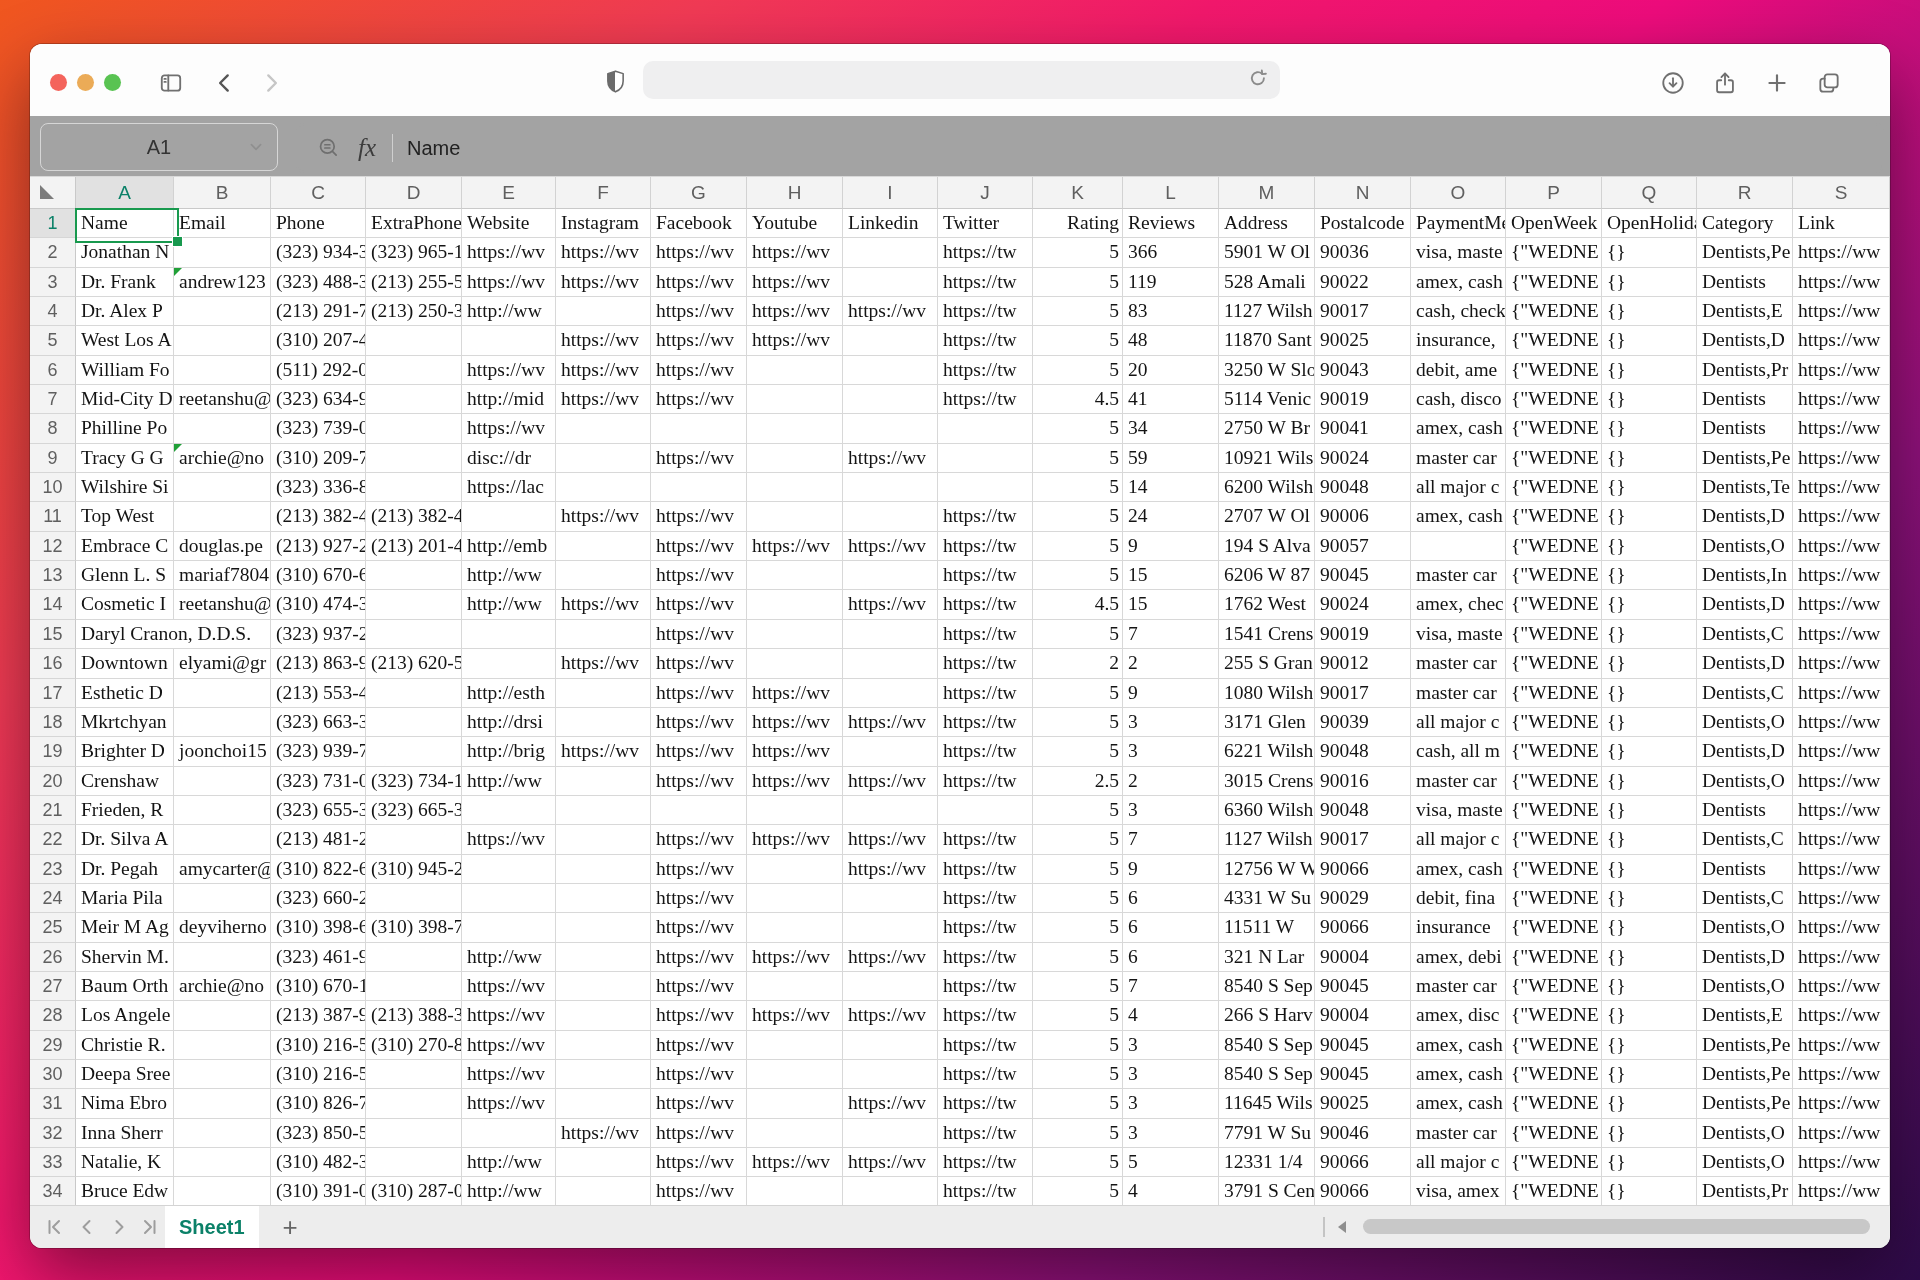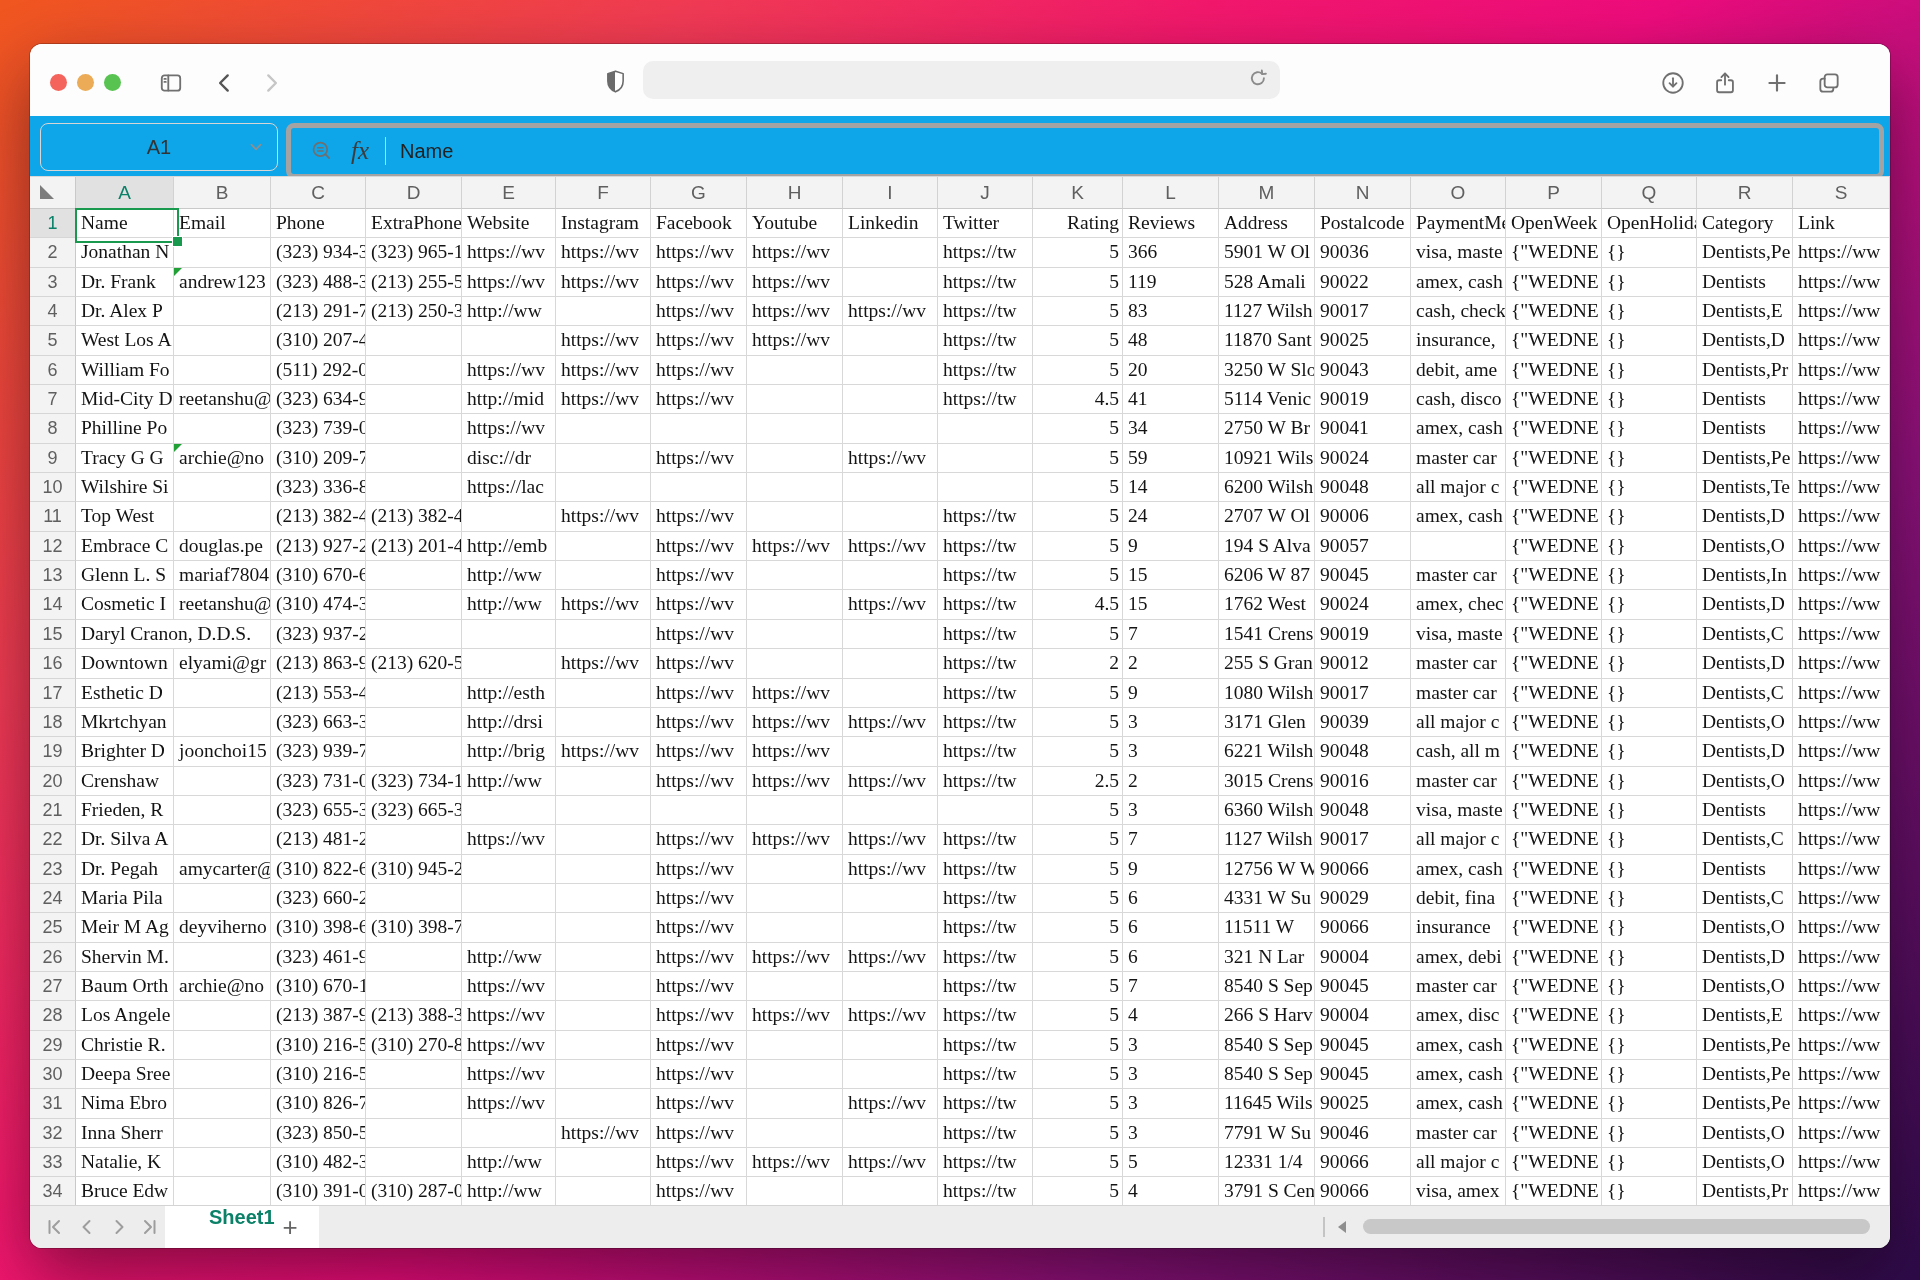--- a/index.html
+++ b/index.html
@@ -12,25 +12,25 @@
   
   .toolbar{position:absolute;left:0;top:0;right:0;height:72px;background:#fdfdfd;border-bottom:1px solid #d9d9d9;}
   .tl{position:absolute;top:30px;width:17px;height:17px;border-radius:50%;}
   .tl.red{left:20px;background:#f4645c;}
   .tl.yel{left:47px;background:#ebab57;}
   .tl.grn{left:74px;background:#59c352;}
   .tbicon{position:absolute;top:26px;width:26px;height:26px;}
   .tbicon svg{stroke:#707070;fill:none;stroke-width:1.7;stroke-linecap:round;stroke-linejoin:round;}
   .addr{position:absolute;left:613px;top:17px;width:637px;height:38px;background:#efeff0;border-radius:10px;}
   
-  .chrome{position:absolute;left:0;top:72px;right:0;height:60px;background:#0ea5e9;}
+  .chrome{position:absolute;left:0;top:72px;right:0;height:60px;background:#a3a3a3;}
   .namebox{position:absolute;left:10px;top:7px;width:236px;height:46px;border:1px solid #d6d6d6;border-radius:8px;
            display:flex;align-items:center;justify-content:center;font-size:20px;color:#333;}
   .namebox .chev{position:absolute;right:10px;top:12px;}
-  .fbar{position:absolute;left:256px;top:7px;right:6px;height:46px;border:5px solid #a3a3a3;border-radius:8px;
+  .fbar{position:absolute;left:266px;top:7px;right:6px;height:46px;border:2px solid #a3a3a3;border-radius:8px;
         display:flex;align-items:center;}
   .fbar .mag{margin-left:18px;width:26px;height:26px;}
   .fbar svg{stroke:#6f6f6f;fill:none;stroke-width:1.6;stroke-linecap:round;}
   .fx{margin-left:16px;font-family:"Liberation Serif",serif;font-style:italic;font-size:25px;color:#3c3c3c;}
   .fdiv{margin-left:16px;width:1px;height:28px;background:#cfcfcf;}
   .fval{margin-left:14px;font-size:20px;color:#222;}
   
   .gridwrap{position:absolute;left:0;top:132px;right:0;bottom:42px;overflow:hidden;border-top:1px solid #d8d8d8;}
   #sheet{display:grid;grid-template-rows:32px repeat(34,29.35px);}
   #sheet>div{box-sizing:border-box;}
@@ -48,22 +48,22 @@
   .cell.num{text-align:right;}
   .cell.spill{overflow:visible;z-index:2;border-right:none;}
   .tri{position:absolute;left:0;top:0;width:0;height:0;border-style:solid;border-width:8px 8px 0 0;
        border-color:#21a038 transparent transparent transparent;}
   .selbox{position:absolute;left:45px;top:31px;width:100px;height:31px;border:2px solid #18994e;z-index:3;pointer-events:auto;}
   .handle{position:absolute;right:-6px;bottom:-6px;width:9px;height:9px;background:#18994e;border:1.5px solid #fff;}
   
   .bbar{position:absolute;left:0;right:0;bottom:0;height:42px;background:#ededed;border-top:1px solid #d4d4d4;}
   .bnav{position:absolute;top:10px;width:22px;height:22px;}
   .bnav svg{stroke:#9d9d9d;fill:none;stroke-width:2;stroke-linecap:round;stroke-linejoin:round;}
-  .stab{position:absolute;left:135px;top:0;height:42px;padding:0 44px;background:#fff;
-        display:flex;font-size:20px;font-weight:bold;color:#0b8168;}
+  .stab{position:absolute;left:135px;top:0;height:42px;padding:0 14px;background:#fff;
+        display:flex;align-items:center;font-size:20px;font-weight:bold;color:#0b8168;}
   .addsheet{position:absolute;left:240px;top:0;height:42px;width:40px;display:flex;align-items:center;justify-content:center;
             font-size:26px;color:#666;}
   .sdiv{position:absolute;left:1293px;top:11px;width:2px;height:20px;background:#c4c4c4;}
   .sarrow{position:absolute;left:1308px;top:15px;width:0;height:0;border-right:8px solid #8e8e8e;
           border-top:6px solid transparent;border-bottom:6px solid transparent;}
   .hscroll{position:absolute;left:1333px;top:13px;width:507px;height:15px;border-radius:8px;background:#c8c8c8;}
 </style>
 </head>
 <body>
 

